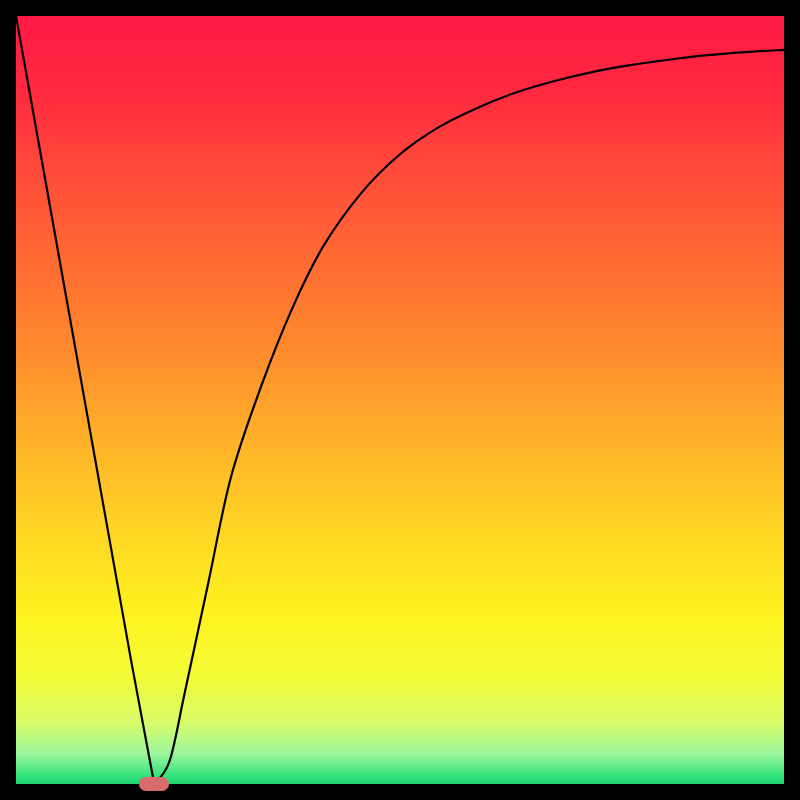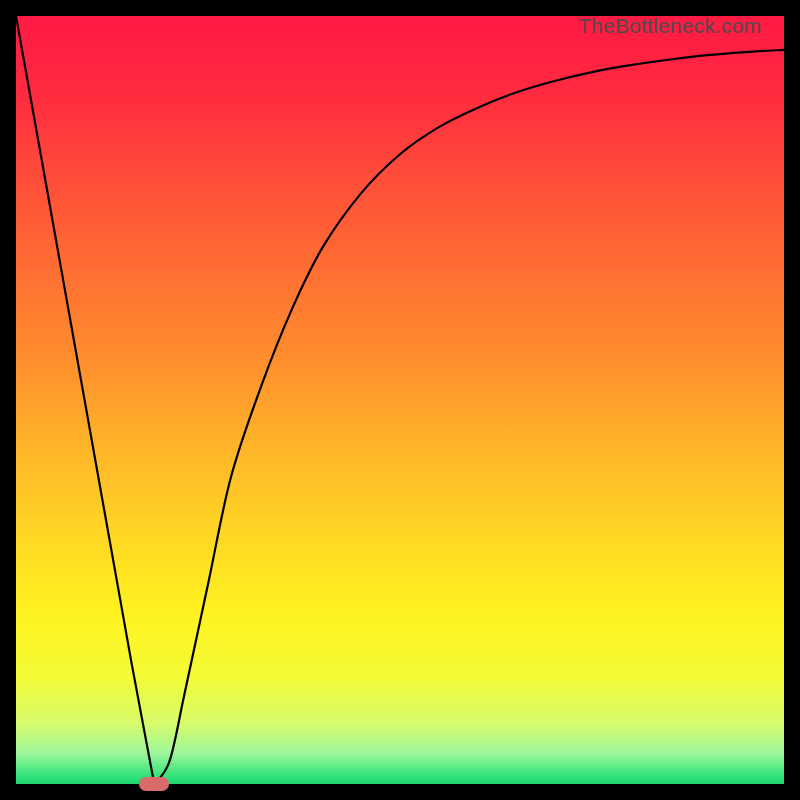--- a/index.html
+++ b/index.html
@@ -64,21 +64,20 @@
     background: #d96b6b;
     border-radius: 7px;
     transform: translate(-50%, -50%);
   }
 </style>
 </head>
 <body>
 
 <div class="frame">
   <div class="plot-area">
-    <div class="watermark">TheBottleneck.com</div>
 
     <svg class="curve" viewBox="0 0 768 768" preserveAspectRatio="none">
       <path fill="none" stroke="#000000" stroke-width="2.2" stroke-linejoin="round" d="M 0.00 0.00 L 38.40 215.04 L 76.80 430.08 L 115.20 645.12 L 138.24 768.00 C 140.80 764.16, 148.48 760.32, 153.60 744.96 C 158.72 729.60, 162.56 705.28, 168.96 675.84 C 175.36 646.40, 184.32 604.16, 192.00 568.32 C 199.68 532.48, 206.08 494.08, 215.04 460.80 C 224.00 427.52, 235.52 396.80, 245.76 368.64 C 256.00 340.48, 266.24 314.88, 276.48 291.84 C 286.72 268.80, 295.68 249.60, 307.20 230.40 C 318.72 211.20, 332.80 192.00, 345.60 176.64 C 358.40 161.28, 371.20 149.12, 384.00 138.24 C 396.80 127.36, 409.60 119.04, 422.40 111.36 C 435.20 103.68, 448.00 97.92, 460.80 92.16 C 473.60 86.40, 486.40 81.28, 499.20 76.80 C 512.00 72.32, 524.80 68.74, 537.60 65.28 C 550.40 61.82, 563.20 58.75, 576.00 56.06 C 588.80 53.38, 601.60 51.20, 614.40 49.15 C 627.20 47.10, 640.00 45.44, 652.80 43.78 C 665.60 42.11, 678.40 40.45, 691.20 39.17 C 704.00 37.89, 716.80 36.99, 729.60 36.10 C 742.40 35.20, 761.60 34.18, 768.00 33.79"></path>
     </svg>
 
     <div class="marker" style="left: 138.24px; top: 768px; background: rgb(217, 107, 107);"></div>
   </div>
 </div>
 
 </body></html>

